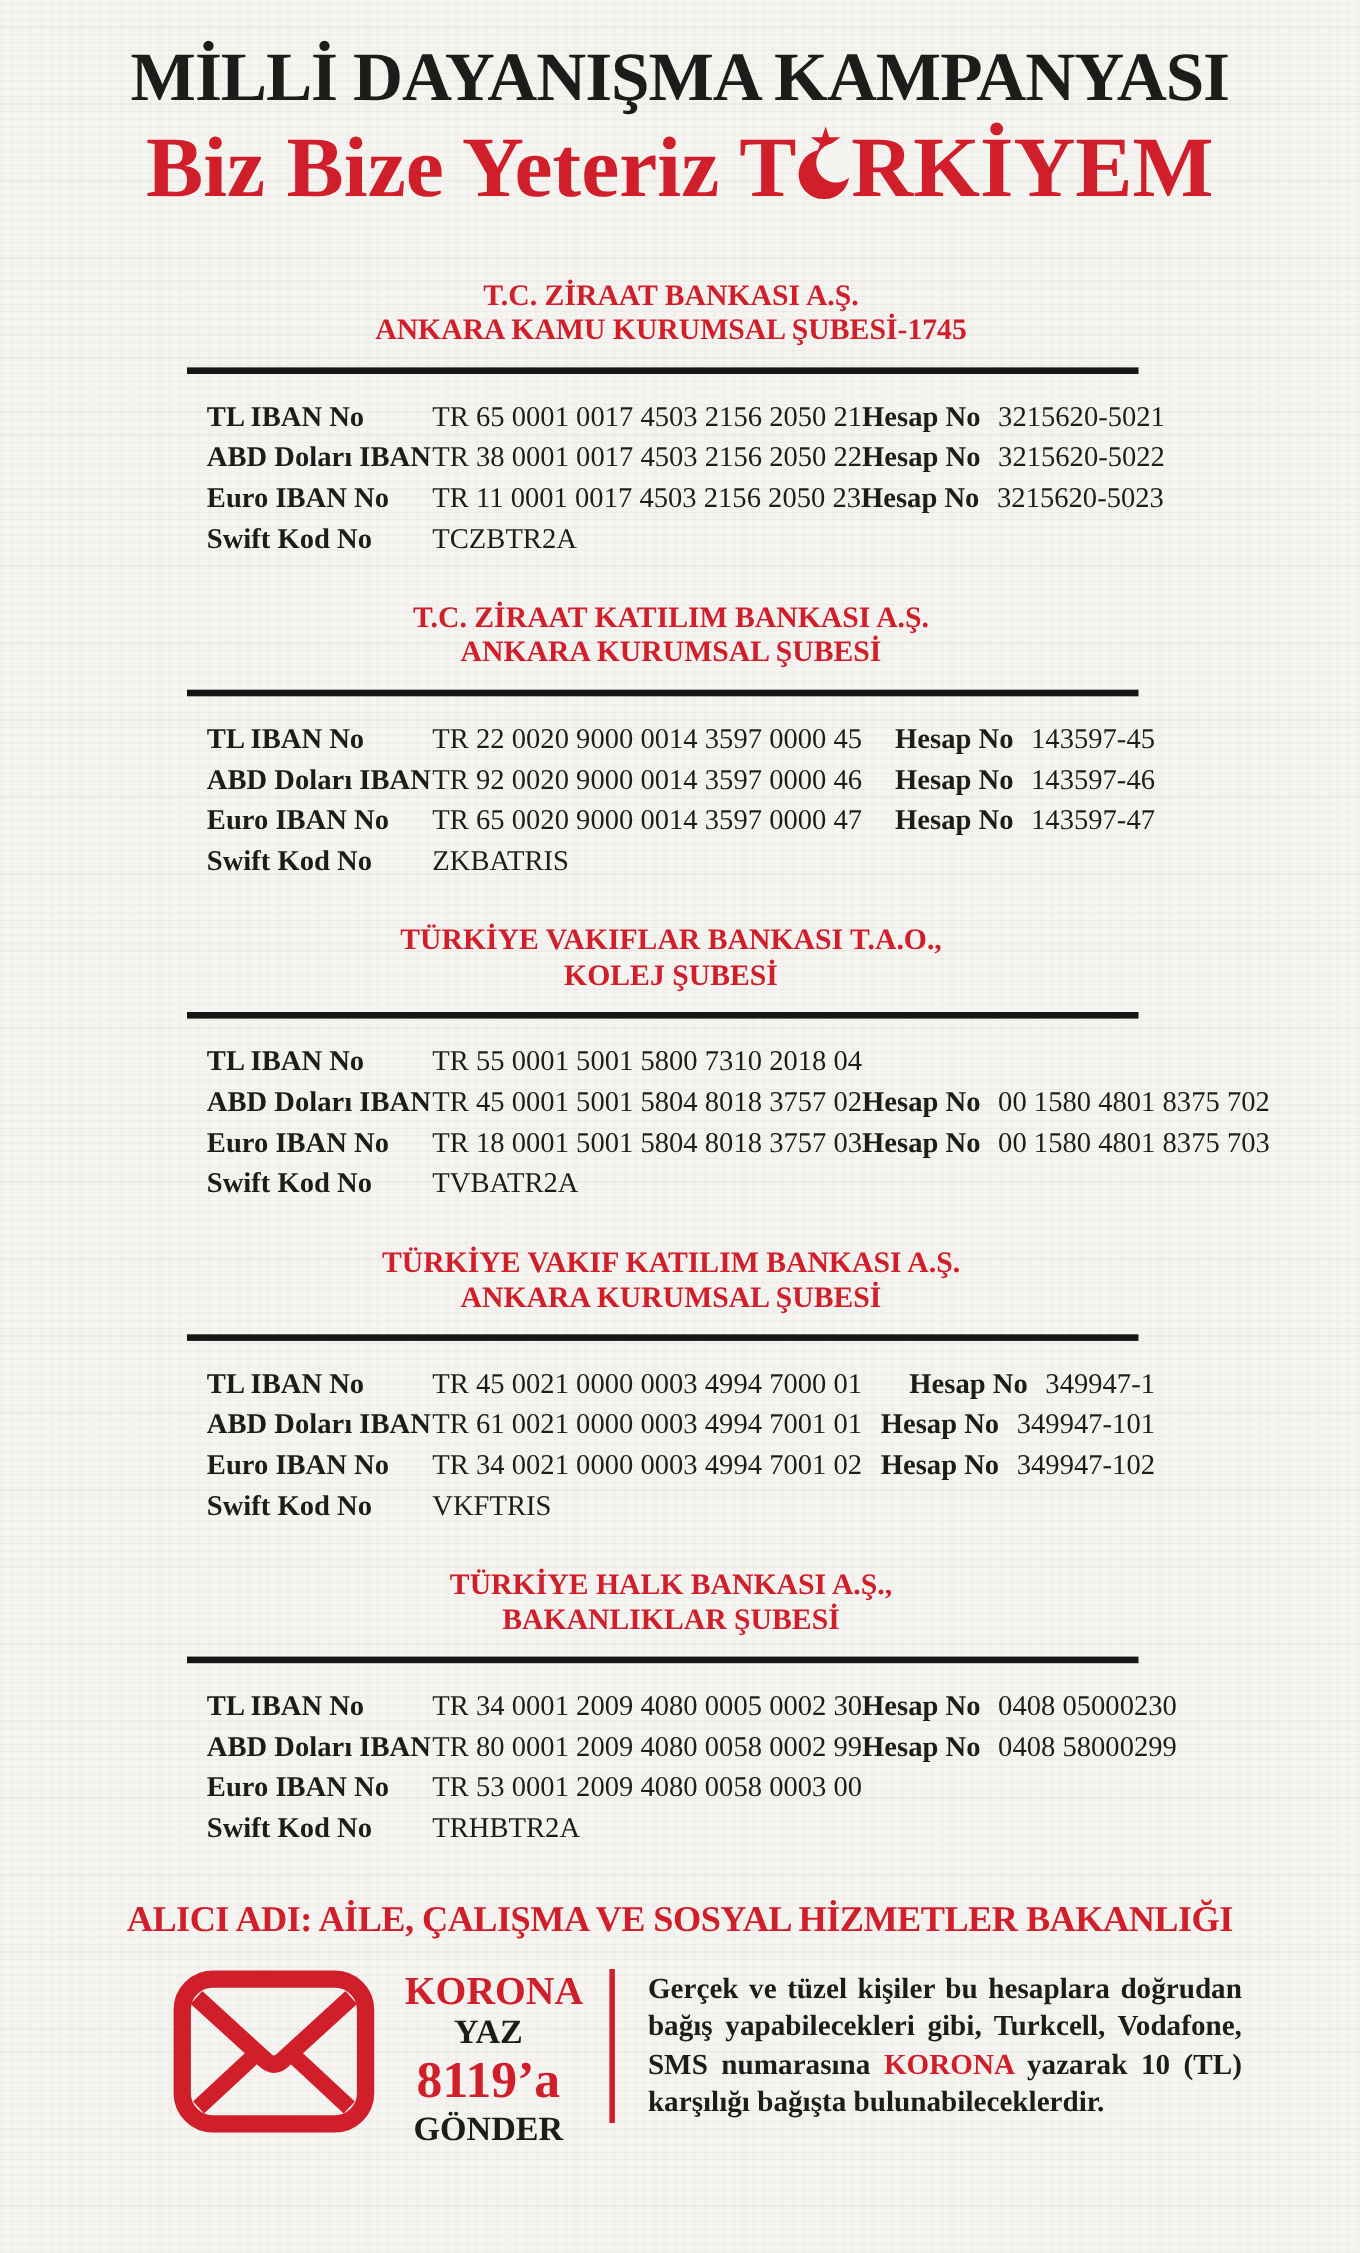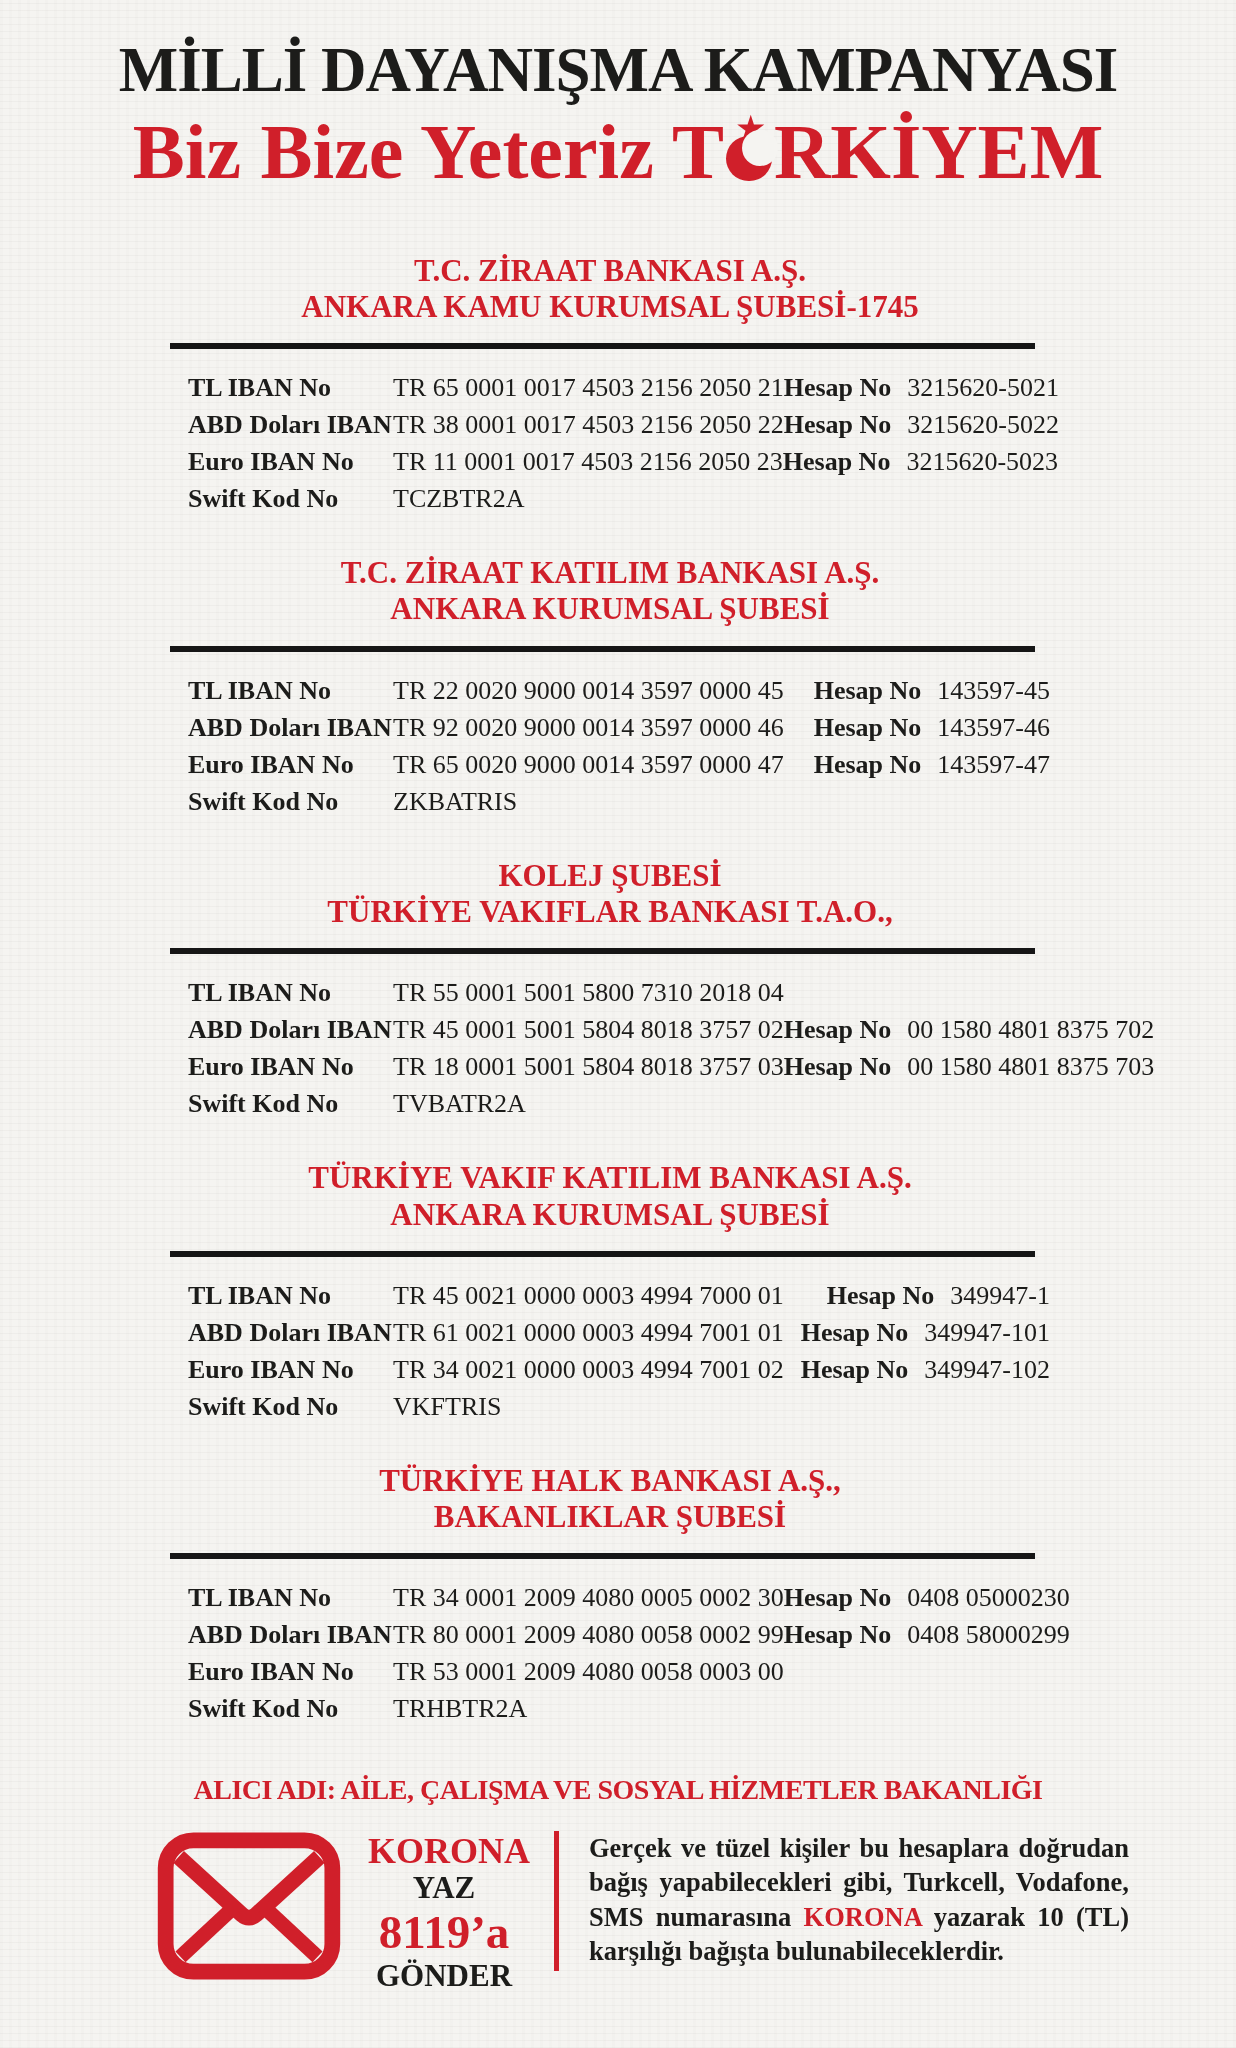--- a/index.html
+++ b/index.html
@@ -30,33 +30,33 @@
   
   .cres-wrap{display:inline-block;position:relative;width:0.64em;height:0.70em;vertical-align:baseline;}
   .cres{position:absolute;bottom:-0.03em;left:0.03em;width:0.58em;height:0.58em;background:var(--red);border-radius:50%;}
   .cres::after{content:"";position:absolute;width:0.46em;height:0.46em;background:var(--paper);border-radius:50%;top:-0.07em;right:-0.08em;}
   .star{position:absolute;top:-0.36em;left:50%;transform:translateX(-44%);font-size:0.40em;color:var(--red);line-height:1;}
   .star::before{content:"★";}
 
   .banks{margin-top:58px;}
   .bank{width:880px;margin-left:170px;}
   .bank + .bank{margin-top:38px;}
-  .bank-heading{text-align:center;color:var(--red);font-weight:bold;font-size:31px;line-height:1.17;margin-bottom:18px;}
+  .bank-heading{text-align:center;color:var(--red);font-weight:bold;font-size:27px;line-height:1.17;margin-bottom:18px;}
   .bank-rule{height:6px;background:var(--rule);width:865px;margin-left:0;}
   .bank-table{padding-top:20px;}
   .bank-row{display:flex;align-items:baseline;font-size:26px;line-height:37px;padding-left:18px;}
   .row-label{flex:0 0 205px;font-weight:bold;}
   .row-iban{font-weight:normal;white-space:nowrap;}
   .hesap-group{margin-left:auto;white-space:nowrap;}
   .hesap-label{font-weight:bold;}
   .hesap-value{font-weight:normal;padding-left:16px;}
 
   .recipient{
     margin-top:46px;text-align:center;color:var(--red);font-weight:bold;
-    font-size:28px;line-height:1.2;letter-spacing:-0.5px;
+    font-size:33px;line-height:1.2;letter-spacing:-0.5px;
   }
 
   .bottom{display:flex;margin-top:24px;margin-left:156px;}
   .envelope{flex:0 0 auto;}
   .sms-col{width:152px;margin-left:26px;text-align:center;font-weight:bold;line-height:1.12;}
   .sms-keyword{color:var(--red);font-size:36px;}
   .sms-yaz{color:var(--ink);font-size:31px;}
   .sms-number{color:var(--red);font-size:47px;}
   .sms-gonder{color:var(--ink);font-size:31px;}
   .sms-divider{width:5px;height:140px;background:var(--red);margin:0 30px 0 34px;flex:0 0 auto;}
@@ -127,22 +127,22 @@
       </div>
       <div class="bank-row">
         <span class="row-label">Swift Kod No</span>
         <span class="row-iban">ZKBATRIS</span>
       </div>
     </div>
   </div>
 
   <div class="bank">
     <div class="bank-heading">
+      <div>TÜRKİYE VAKIFLAR BANKASI T.A.O.,</div>
       <div>KOLEJ ŞUBESİ</div>
-      <div>TÜRKİYE VAKIFLAR BANKASI T.A.O.,</div>
     </div>
     <div class="bank-rule"></div>
     <div class="bank-table">
       <div class="bank-row">
         <span class="row-label">TL IBAN No</span>
         <span class="row-iban">TR 55 0001 5001 5800 7310 2018 04</span>
       </div>
       <div class="bank-row">
         <span class="row-label">ABD Doları IBAN</span>
         <span class="row-iban">TR 45 0001 5001 5804 8018 3757 02</span>

